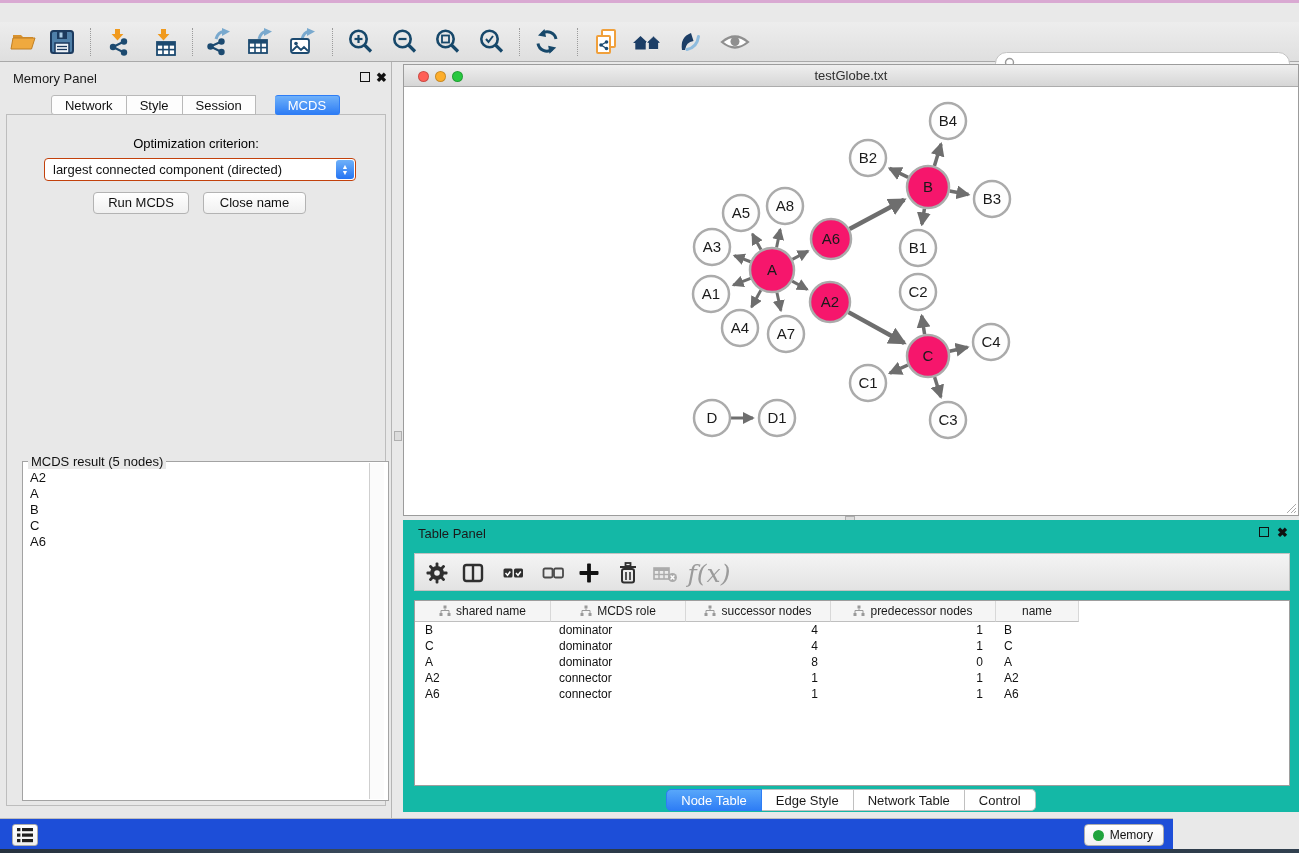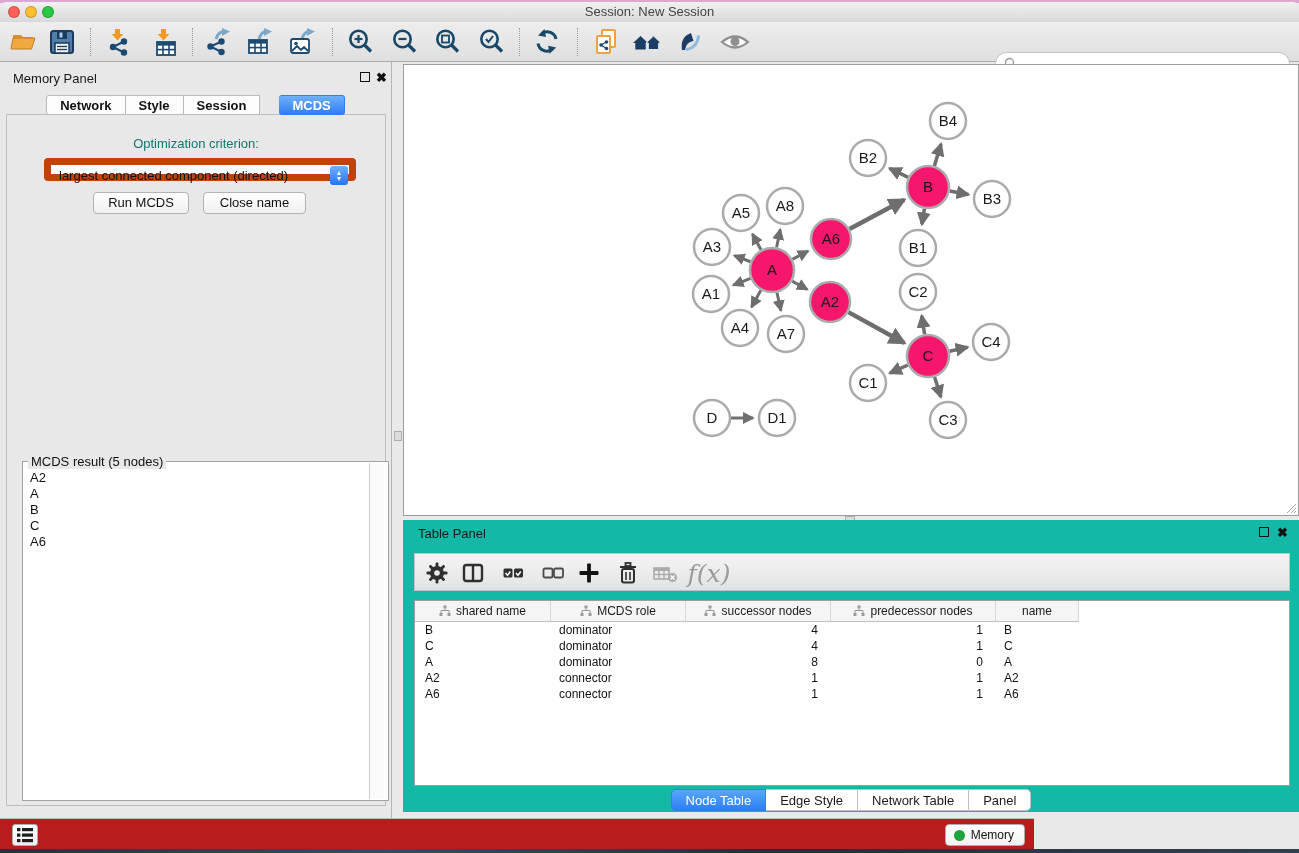--- a/index.html
+++ b/index.html
@@ -26,31 +26,31 @@
     border:1px solid #C2C2C2; border-radius:12px; display:flex; align-items:center; padding-left:8px; }
   .search input { border:none; outline:none; flex:1; font-size:12px; background:transparent; margin-left:4px; }
 
   
   .control-panel { position:absolute; left:0; top:62px; width:392px; height:756px;
     background:#E8E8E8; border-right:1px solid #B5B5B5; }
   .panel-head { position:absolute; left:13px; top:9px; font-size:13px; color:#1A1A1A; }
   .wbtn { position:absolute; width:12px; height:12px; }
   .float-glyph { width:10px; height:10px; border:1.6px solid #111; display:block; }
   .close-glyph { font-size:13px; font-weight:bold; color:#111; line-height:11px; display:block; }
-  .cp-tabs { position:absolute; left:0; top:33px; width:100%; display:flex; justify-content:center; z-index:2;font-weight:bold; }
+  .cp-tabs { position:absolute; left:0; top:33px; width:100%; display:flex; justify-content:center; z-index:2; }
   .tab { height:20px; line-height:19px; padding:0 13px; font-size:13px; background:#FDFDFD;
     border:1px solid #B9B9B9; border-left-width:0; color:#111; }
   .tab:first-child { border-left-width:1px; border-radius:3px 0 0 3px; }
   .tab:last-child { border-radius:0 3px 3px 0; }
   .tab.active { background:linear-gradient(#6FB1F9,#2E7DF5); color:#FFF; border-color:#2E7DF5; border-radius:3px;margin-left:19px; }
   .cp-body { position:absolute; left:6px; top:52px; width:380px; height:692px;
     border:1px solid #BDBDBD; background:#E8E8E8; }
-  .opt-label { position:absolute; left:0; top:21px; width:100%; text-align:center; font-size:13px; color:#0f766e; }
+  .opt-label { position:absolute; left:0; top:21px; width:100%; text-align:center; font-size:13px; color:#000000; }
   .dropdown { position:absolute; left:37px; top:43px; width:312px; height:23px; background:#FFF;
-    border:7px solid #c2410c; border-radius:4px; font-size:13px; line-height:21px; padding-left:8px; color:#111; }
+    border:1px solid #c2410c; border-radius:4px; font-size:13px; line-height:21px; padding-left:8px; color:#111; }
   .stepper { position:absolute; right:1px; top:1px; width:18px; height:19px; border-radius:3px;
     background:linear-gradient(#6FB1F9,#2474F3); display:flex; flex-direction:column; align-items:center; justify-content:center; }
   .stepper span { color:#FFF; font-size:7px; line-height:6px; }
   .push-btn { position:absolute; height:22px; background:linear-gradient(#FFFFFF,#F0F0F0);
     border:1px solid #B3B3B3; border-radius:4px; font-size:13px; color:#111; text-align:center; line-height:20px; }
   .groupbox { position:absolute; left:15px; top:346px; width:367px; height:340px;
     border:1px solid #A3A3A3; background:#FFF; }
   .groupbox .legend { position:absolute; left:5px; top:-8px; background:#E8E8E8; padding:0 3px; font-size:13px; color:#111; }
   .mcds-list { position:absolute; left:1px; top:8px; right:20px; bottom:2px; overflow:hidden; }
   .mcds-item { font-size:13px; line-height:16px; padding-left:6px; color:#111; }
@@ -84,42 +84,36 @@
   .trow { display:flex; height:16px; }
   .td { font-size:12px; line-height:16px; color:#111; white-space:nowrap; overflow:hidden; }
   .bottom-tabs { position:absolute; left:0; top:269px; width:100%; display:flex; justify-content:center; }
   .btab { height:22px; line-height:21px; padding:0 14px; font-size:13px; background:#FFF; color:#1A1A1A;
     border:1px solid #C0C0C0; border-left-width:0; }
   .btab:first-child { border-left-width:1px; border-radius:5px 0 0 5px; }
   .btab:last-child { border-radius:0 5px 5px 0; }
   .btab.active { background:linear-gradient(#58A7FA,#2E7DF5); color:#FFF; border-color:#2E7DF5; }
 
   
-  .statusbar { position:absolute; left:0; top:818px; width:1034px; height:31px;
-    background:#b91c1c; border-top:1px solid #BDBDBD; }
+  .statusbar { position:absolute; left:0; top:818px; width:1173px; height:31px;
+    background:#1d4ed8; border-top:1px solid #BDBDBD; }
   .task-btn { position:absolute; left:12px; top:5px; width:26px; height:22px; background:linear-gradient(#FFF,#EFEFEF);
     border:1px solid #ADADAD; border-radius:3px; display:flex; align-items:center; justify-content:center; }
   .memory-btn { position:absolute; right:9px; top:5px; height:22px; padding:0 10px 0 8px; background:linear-gradient(#FFF,#F1F1F1);
     border:1px solid #ADADAD; border-radius:4px; display:flex; align-items:center; gap:6px; font-size:12px; color:#111; }
   .memory-dot { width:11px; height:11px; border-radius:50%; background:#1FA33C; }
   .bottom-strip { position:absolute; left:0; top:849px; width:1299px; height:4px;
     background:linear-gradient(90deg,#26313E,#3A4A5C 30%,#222E3B 60%,#31404F); }
 </style>
 </head>
 <body>
 
 <div id="app">
 
   <div class="top-strip"></div>
-  <div class="titlebar">
-    <div class="light red"></div>
-    <div class="light yellow"></div>
-    <div class="light green"></div>
-    <div class="title">Session: New Session</div>
-  </div>
 
   <div class="toolbar">
     <div class="tbtn" style="left:9px">
       <svg width="28" height="28" viewBox="0 0 28 28">
           <path d="M3,7h8l2,2h10v4H3z" fill="#D8922F"></path>
           <path d="M3,10h22l-3.5,11H1z" fill="#EFA93F" stroke="#C07F24" stroke-width="1"></path>
         </svg>
     </div>
     <div class="tbtn" style="left:47px">
       <svg width="28" height="28" viewBox="0 0 28 28">
@@ -298,20 +292,26 @@
           </div>
         <div class="scroll-lane"></div>
       </div>
     </div>
   </div>
 
   <div class="v-handle"></div>
   <div class="h-handle"></div>
 
   <div class="net-window">
+    <div class="net-titlebar">
+      <div class="nlight" style="left:14px; background:#FF5F57"></div>
+      <div class="nlight" style="left:31px; background:#FDAE2C"></div>
+      <div class="nlight" style="left:48px; background:#28C840"></div>
+      <div class="title">testGlobe.txt</div>
+    </div>
     <div class="canvas">
       <svg id="graph-svg" width="894" height="428">
         <defs>
           <marker id="arrow" viewBox="0 0 10 10" refX="8.5" refY="5" markerWidth="4" markerHeight="4" orient="auto">
             <path d="M0,0 L10,5 L0,10 z" fill="#6E6E6E"></path>
           </marker>
         </defs>
         <g id="edges-layer">
             <line x1="357.01124522107034" y1="161.7948702451939" x2="348.4665267258396" y2="146.08361365718898" stroke="#6E6E6E" stroke-width="3" marker-end="url(#arrow)"></line>
             <line x1="372.5783782586724" y1="159.46029164961277" x2="376.2225618170375" y2="141.51969566996928" stroke="#6E6E6E" stroke-width="3" marker-end="url(#arrow)"></line>
@@ -593,21 +593,21 @@
             <div class="td" style="width: 165px; text-align: right; padding: 0px 13px 0px 0px;">1</div>
             <div class="td" style="width: 83px; text-align: left; padding: 0px 0px 0px 8px;">A6</div>
           </div>
         </div>
     </div>
 
     <div class="bottom-tabs" id="bottom-tabs">
         <div class="btab active">Node Table</div>
         <div class="btab">Edge Style</div>
         <div class="btab">Network Table</div>
-        <div class="btab">Panel</div>
+        <div class="btab">Control</div>
       </div>
   </div>
 
   <div class="statusbar">
     <div class="task-btn">
       <svg width="22" height="22" viewBox="0 0 22 22">
           <g fill="#1E1E1E">
             <rect x="3" y="4" width="3.4" height="3.2"></rect>
             <rect x="8" y="4" width="11" height="3.2"></rect>
             <rect x="3" y="9.5" width="3.4" height="3.2"></rect>

